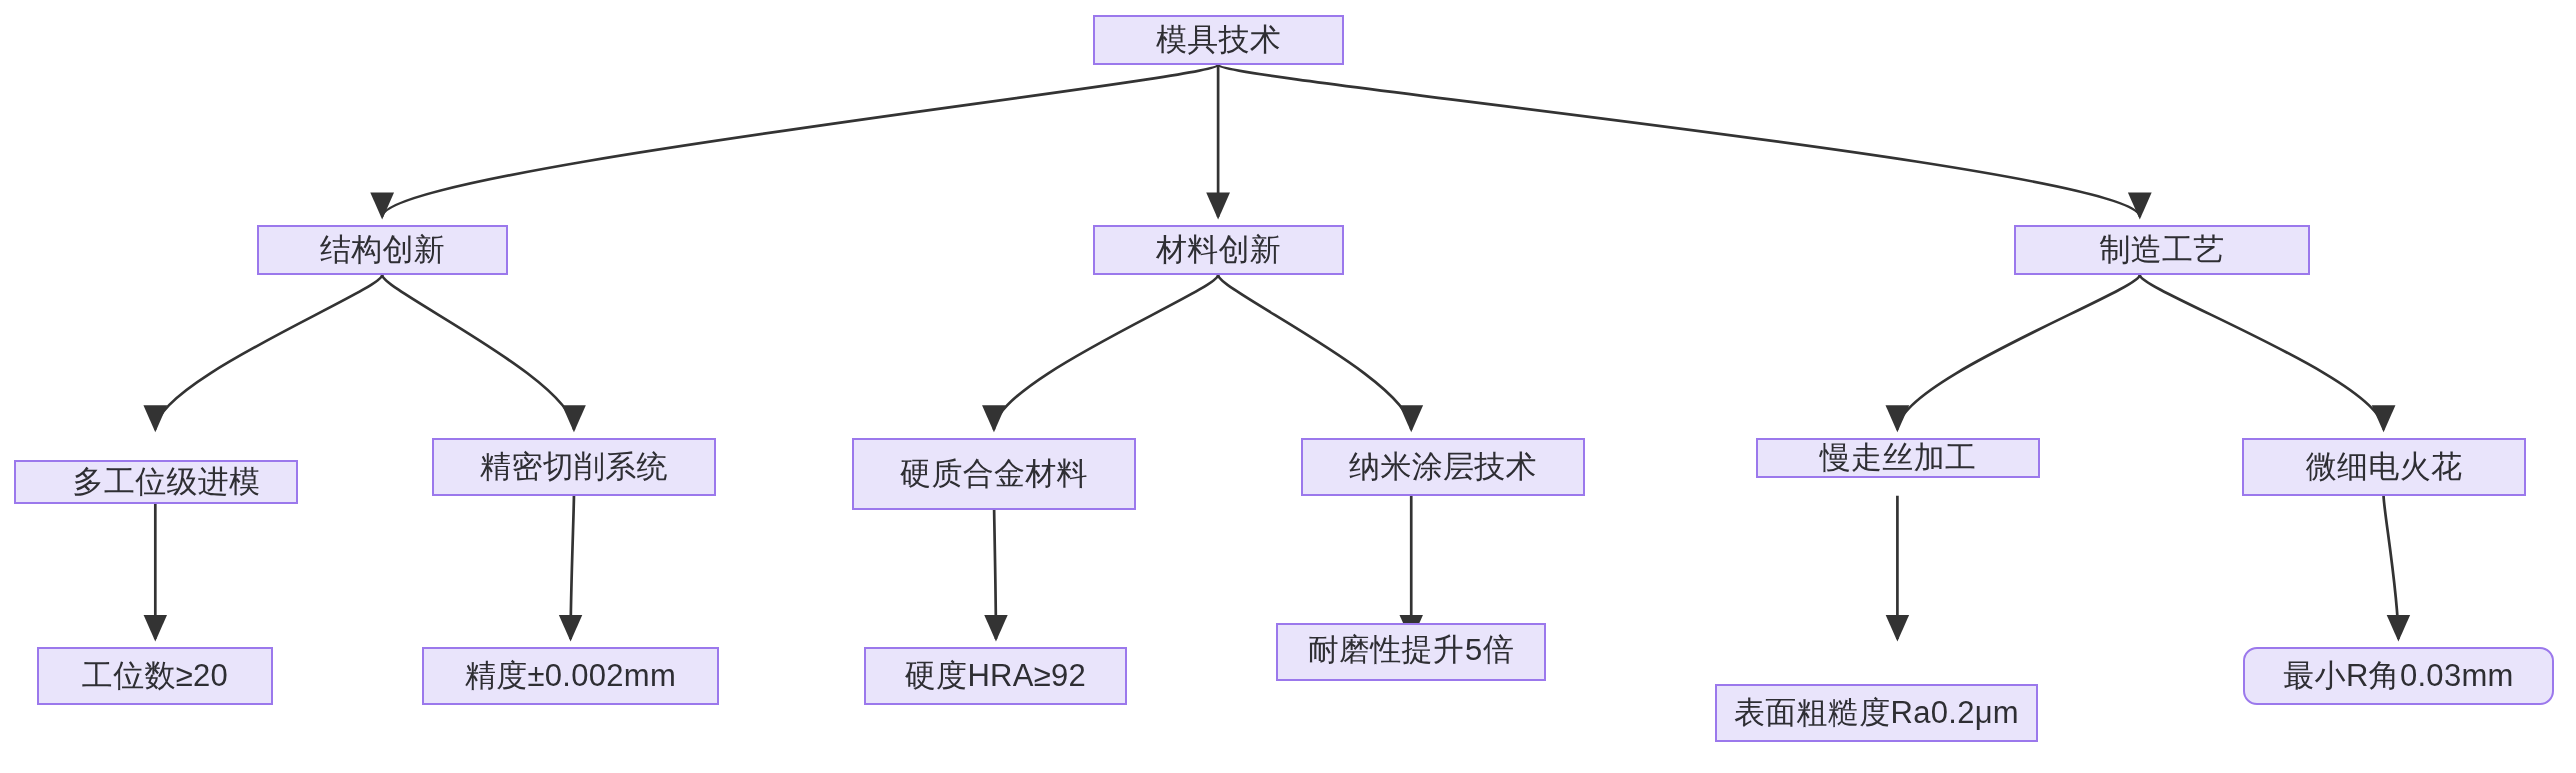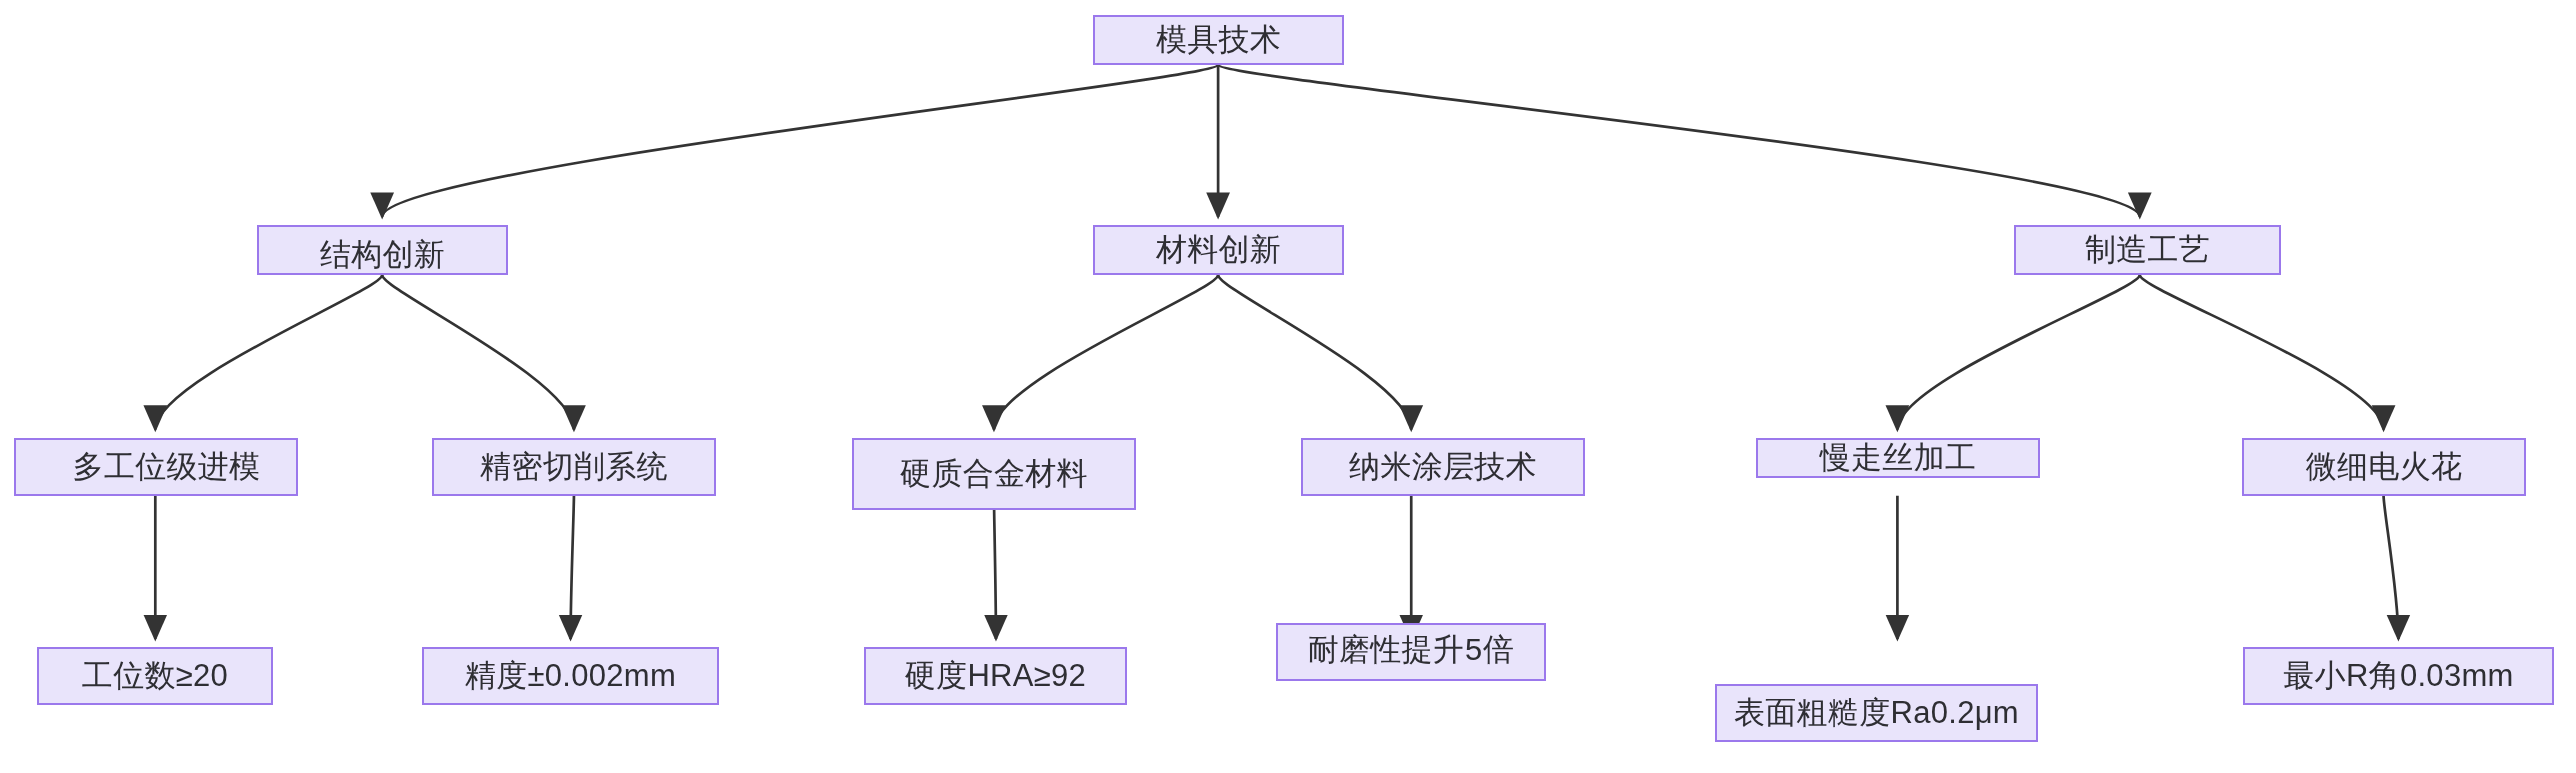--- a/index.html
+++ b/index.html
@@ -75,30 +75,30 @@
         <path d="M 2090 734 L 2090 946" class="edge-path" marker-end="url(#arrowhead)"></path>
         <path d="M 2810 734 L 2810 946" class="edge-path" marker-end="url(#arrowhead)"></path>
         <path d="M 3530 734 C 3530 755.2, 3552 878.16, 3552 946" class="edge-path" marker-end="url(#arrowhead)"></path>
       </g>
   </svg>
 
   <div id="node-layer">
       <div class="node" style="left: 1093px; top: 15px; width: 251px; height: 50px; align-items: center;">
         <span class="node-label">模具技术</span>
       </div>
-      <div class="node" style="left: 257px; top: 225px; width: 251px; height: 50px; align-items: flex-end;">
+      <div class="node" style="left: 257px; top: 225px; width: 251px; height: 50px;">
         <span class="node-label">结构创新</span>
       </div>
       <div class="node" style="left: 1093px; top: 225px; width: 251px; height: 50px;">
         <span class="node-label">材料创新</span>
       </div>
-      <div class="node" style="left: 2014px; top: 225px; width: 267px; height: 50px;">
+      <div class="node" style="left: 2014px; top: 225px; width: 296px; height: 50px;">
         <span class="node-label">制造工艺</span>
       </div>
-      <div class="node" style="left: 13.5px; top: 438px; width: 284px; height: 58px; padding-left: 22px;">
+      <div class="node" style="left: 13.5px; top: 460px; width: 284px; height: 44px; padding-left: 22px;">
         <span class="node-label">多工位级进模</span>
       </div>
       <div class="node" style="left: 432px; top: 438px; width: 284px; height: 58px;">
         <span class="node-label">精密切削系统</span>
       </div>
       <div class="node" style="left: 852px; top: 438px; width: 284px; height: 72px;">
         <span class="node-label">硬质合金材料</span>
       </div>
       <div class="node" style="left: 1269px; top: 438px; width: 284px; height: 58px; margin-left: 32px;">
         <span class="node-label">纳米涂层技术</span>
@@ -117,19 +117,19 @@
       </div>
       <div class="node" style="left: 864px; top: 647px; width: 263px; height: 58px;">
         <span class="node-label">硬度HRA≥92</span>
       </div>
       <div class="node" style="left: 1276px; top: 623px; width: 270px; height: 58px; font-family: Liberation Mono, monospace;">
         <span class="node-label">耐磨性提升5倍</span>
       </div>
       <div class="node" style="left: 1715px; top: 684px; width: 323px; height: 58px;">
         <span class="node-label">表面粗糙度Ra0.2μm</span>
       </div>
-      <div class="node" style="left: 2243px; top: 647px; width: 311px; height: 58px;">
+      <div class="node" style="left: 2243px; top: 647px; width: 311px; height: 58px; border-radius: 14px;">
         <span class="node-label">最小R角0.03mm</span>
       </div>
     </div>
 
 </div>
 
 
 </body></html>

